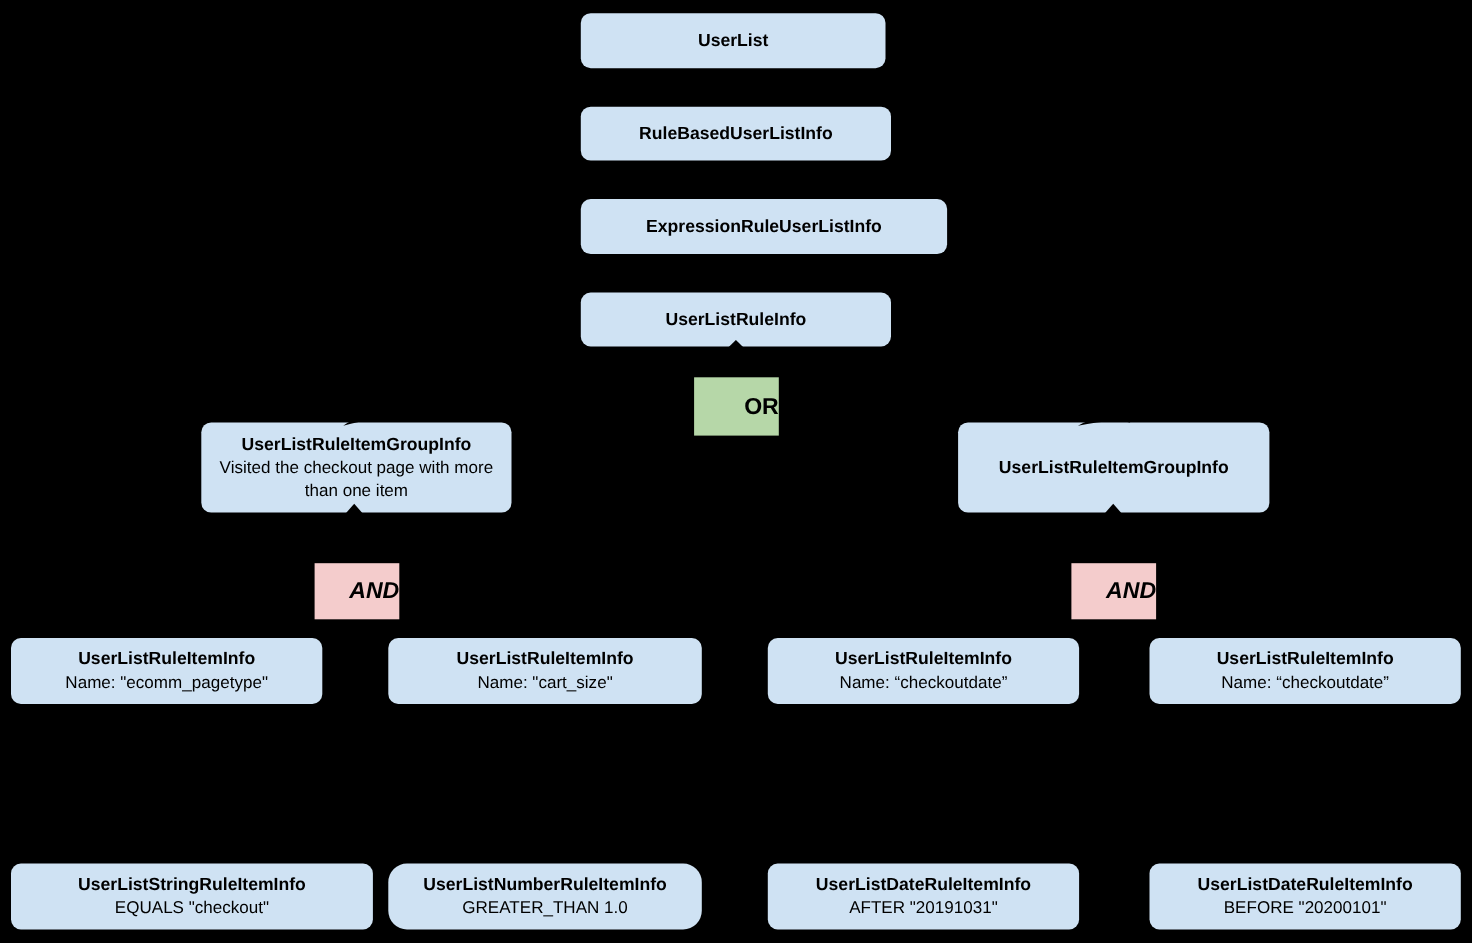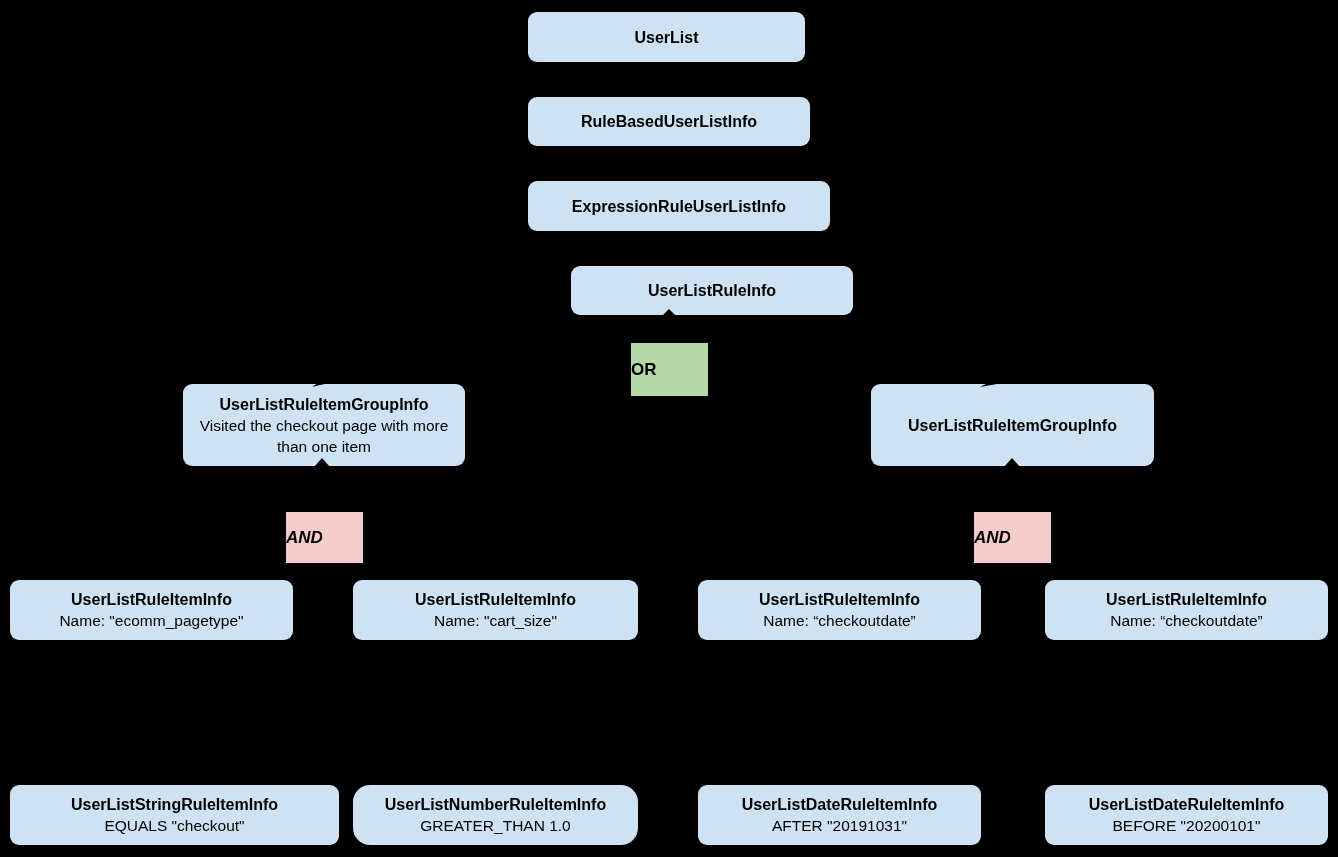--- a/index.html
+++ b/index.html
@@ -31,33 +31,33 @@
     white-space: nowrap;
   }
   .node .note {
     font-size: 15.5px;
     line-height: 21px;
   }
   .op {
     position: absolute;
     display: flex;
     align-items: center;
-    justify-content: flex-start;
+    justify-content: flex-end;
     font-weight: bold;
-    font-size: 17px;
+    font-size: 21px;
     box-sizing: border-box;
   }
   .op-or  { background: #b6d7a8; }
   .op-and { background: #f4cccc; font-style: italic; }
 
   
   #chain-0 { left: 528px; top: 12px;  width: 277px; height: 50px; }
   #chain-1 { left: 528px; top: 97px;  width: 282px; height: 49px; }
-  #chain-2 { left: 528px; top: 181px; width: 302px; height: 50px; }
-  #chain-3 { left: 528px; top: 266px; width: 282px; height: 49px; margin-left: 43px; }
+  #chain-2 { left: 528px; top: 181px; width: 333px; height: 50px; }
+  #chain-3 { left: 528px; top: 266px; width: 282px; height: 49px; }
   
   #op-or    { left: 631px; top: 343px; width: 77px; height: 53px; }
   #op-and-0 { left: 286px; top: 512px; width: 77px; height: 51px; }
   #op-and-1 { left: 974px; top: 512px; width: 77px; height: 51px; }
   
   #group-0 { left: 183px; top: 384px; width: 282px; height: 82px; }
   #group-1 { left: 871px; top: 384px; width: 283px; height: 82px; }
   
   #item-0 { left: 10px;   top: 580px; width: 283px; height: 60px; }
   #item-1 { left: 353px;  top: 580px; width: 285px; height: 60px; }

